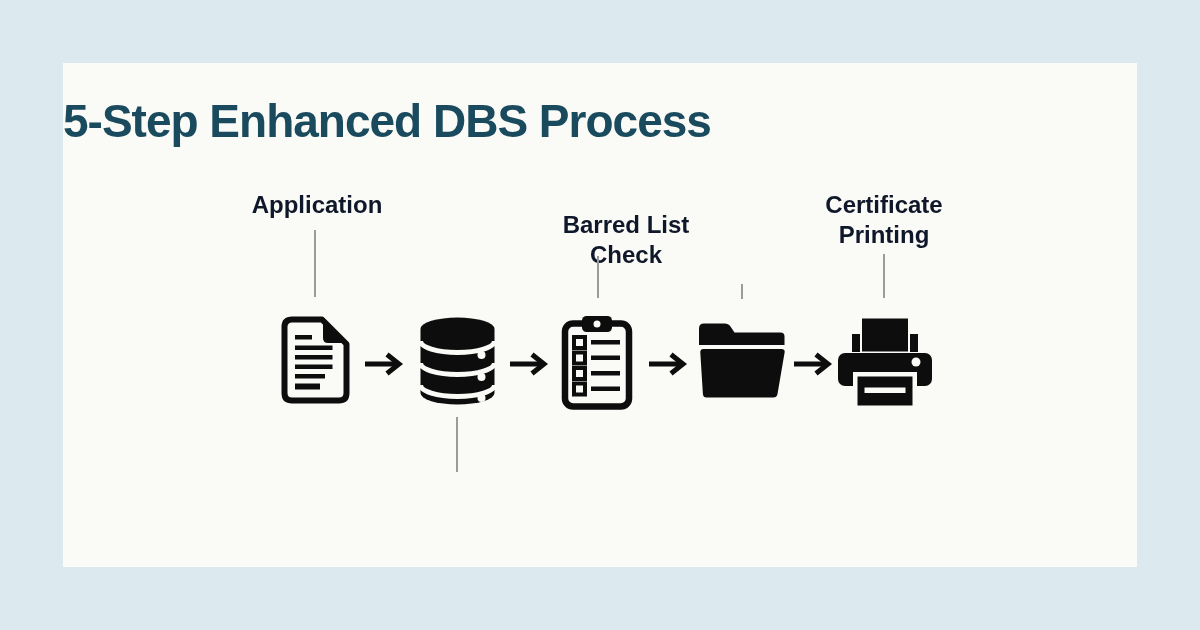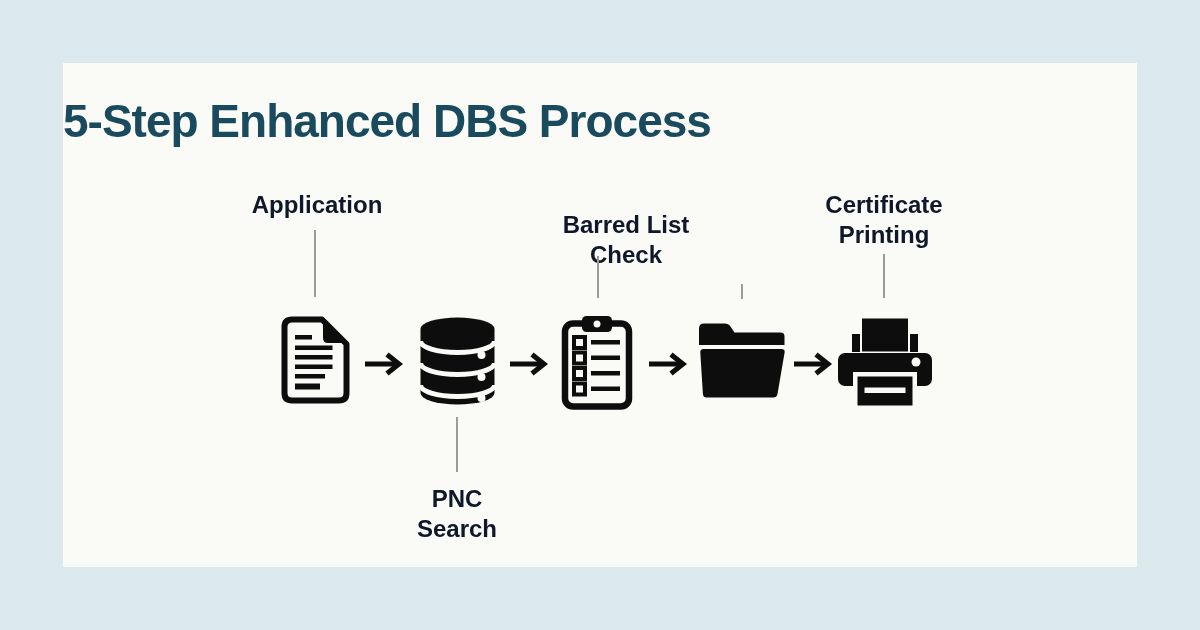--- a/index.html
+++ b/index.html
@@ -47,21 +47,20 @@
 <body>
 
 <div class="canvas">
   <div class="card"></div>
 
   <h1 class="title">5-Step Enhanced DBS Process</h1>
 
   <div class="step-label" style="left:217px; top:190px; width:200px;">Application</div>
   <div class="step-label" style="left:551px; top:190px; width:150px;margin-top:20px;">Barred List Check</div>
   <div class="step-label" style="left:809px; top:190px; width:150px;text-align:center;">Certificate Printing</div>
-  <div class="step-label" style="left:402px; top:484px; width:110px;">PNC Search</div>
 
   <div class="connector" style="left:314px; top:230px; height:67px;"></div>
   <div class="connector" style="left:597px; top:256px; height:42px;"></div>
   <div class="connector" style="left:741px; top:284px; height:15px;"></div>
   <div class="connector" style="left:883px; top:254px; height:44px;"></div>
   <div class="connector" style="left:456px; top:417px; height:55px;"></div>
 
   <div class="icon" style="left:280px; top:316px; width:70px; height:88px;">
     <svg viewBox="0 0 70 88">
       <path d="M12 3.5 H42 L66.5 28 V77 Q66.5 84.5 59 84.5 H12 Q4.5 84.5 4.5 77 V11 Q4.5 3.5 12 3.5 Z" fill="#fafaf6" stroke="#0d0d0d" stroke-width="6" stroke-linejoin="round"></path>

